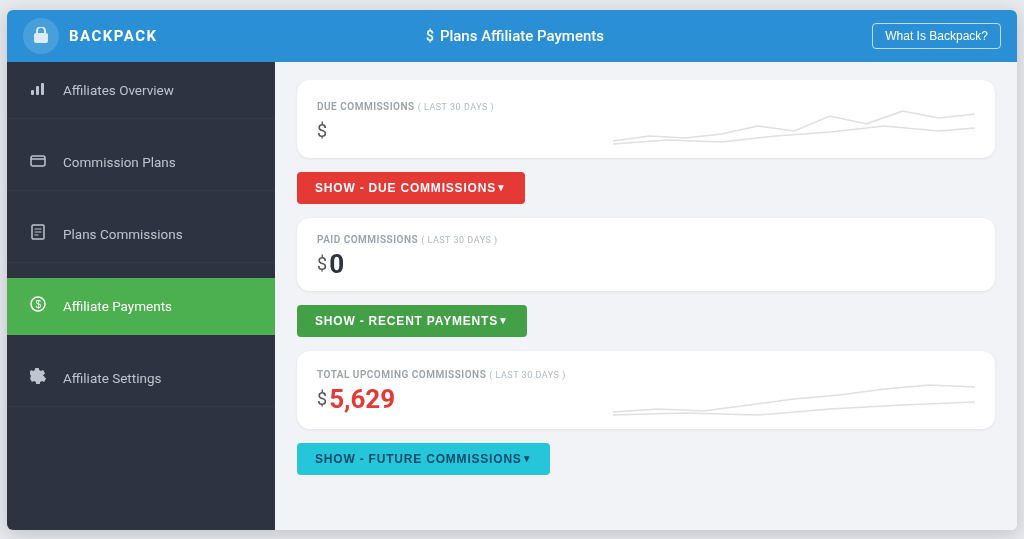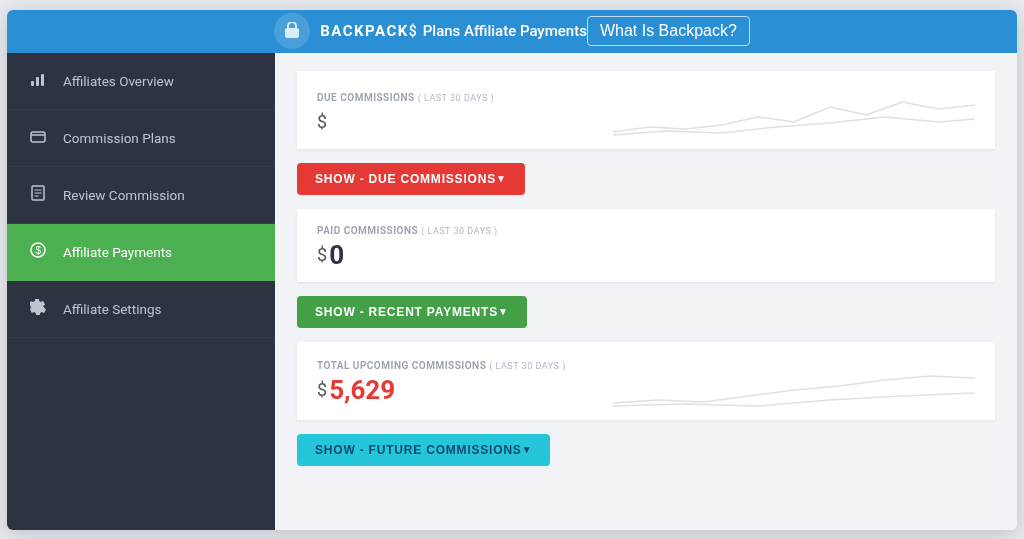--- a/index.html
+++ b/index.html
@@ -17,25 +17,25 @@
       background: #fff;
       border-radius: 6px;
       box-shadow: 0 4px 20px rgba(0,0,0,0.18);
       overflow: hidden;
       display: flex;
       flex-direction: column;
     }
     
     .header {
       background: #2a8fd4;
-      height: 43px;
+      height: 52px;
       display: flex;
       align-items: center;
       padding: 0 16px;
-      justify-content: center;
+      justify-content: space-between;
       flex-shrink: 0;
     }
     .header-left {
       display: flex;
       align-items: center;
       gap: 10px;
     }
     .logo-icon {
       width: 36px;
       height: 36px;
@@ -63,35 +63,36 @@
     }
     .header-title-icon {
       font-size: 14px;
     }
     .what-is-btn {
       border: 1.5px solid rgba(255,255,255,0.7);
       background: transparent;
       color: #fff;
       padding: 5px 12px;
       border-radius: 4px;
-      font-size: 16px;
+      font-size: 12px;
       cursor: pointer;
     }
     
     .main {
       display: flex;
       flex: 1;
     }
     
     .sidebar {
       width: 268px;
       background: #2d3340;
       flex-shrink: 0;
       display: flex;
       flex-direction: column;
+      gap: 15px;
     }
     .sidebar-item {
       display: flex;
       align-items: center;
       gap: 14px;
       padding: 18px 20px;
       color: #bfc5d0;
       font-size: 13.5px;
       cursor: pointer;
       border-bottom: 1px solid rgba(255,255,255,0.04);
@@ -113,21 +114,21 @@
       background: #f1f3f7;
       padding: 18px 22px;
       display: flex;
       flex-direction: column;
       gap: 14px;
       overflow-y: auto;
     }
     
     .card {
       background: #fff;
-      border-radius: 0;
+      border-radius: 13px;
       padding: 16px 20px 12px;
       box-shadow: 0 1px 3px rgba(0,0,0,0.07);
     }
     .card-label {
       font-size: 10px;
       font-weight: 600;
       letter-spacing: 0.5px;
       color: #9aa0ad;
       text-transform: uppercase;
       margin-bottom: 4px;
@@ -249,21 +250,21 @@
 
       <div class="sidebar-item">
         <span class="icon">
           <svg width="14" height="16" viewBox="0 0 14 16" fill="currentColor">
             <rect x="1" y="1" width="12" height="14" rx="1" fill="none" stroke="currentColor" stroke-width="1.5"></rect>
             <line x1="3.5" y1="5" x2="10.5" y2="5" stroke="currentColor" stroke-width="1.2"></line>
             <line x1="3.5" y1="8" x2="10.5" y2="8" stroke="currentColor" stroke-width="1.2"></line>
             <line x1="3.5" y1="11" x2="7.5" y2="11" stroke="currentColor" stroke-width="1.2"></line>
           </svg>
         </span>
-        <span>Review Commission</span>
+        <span>Plans Commissions</span>
       </div>
 
       <div class="sidebar-item active">
         <span class="icon">
           <svg width="16" height="16" viewBox="0 0 16 16" fill="none">
             <circle cx="8" cy="8" r="7" stroke="white" stroke-width="1.5"></circle>
             <text x="5.5" y="12" font-size="10" fill="white" font-family="sans-serif">$</text>
           </svg>
         </span>
         <span>Affiliate Payments</span>

